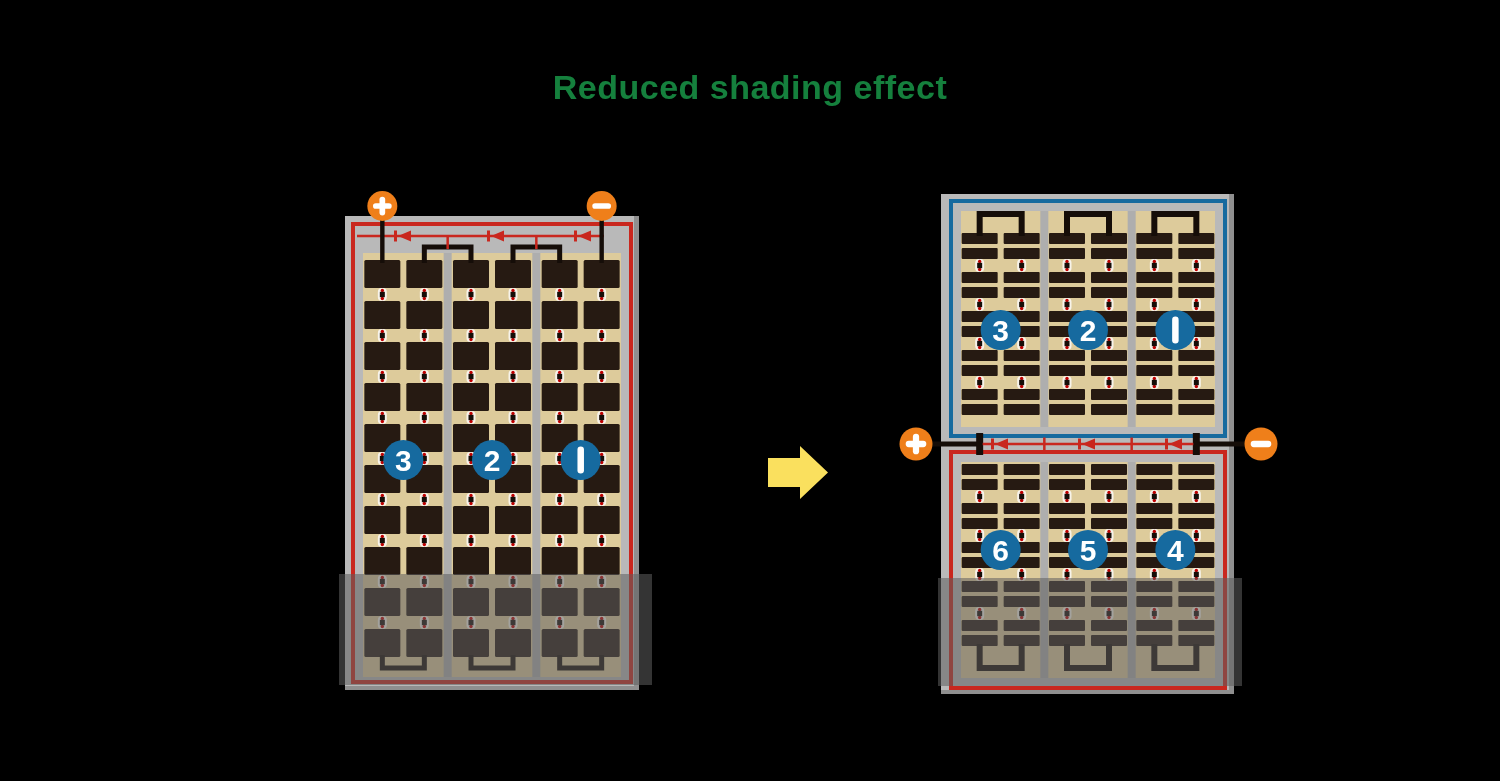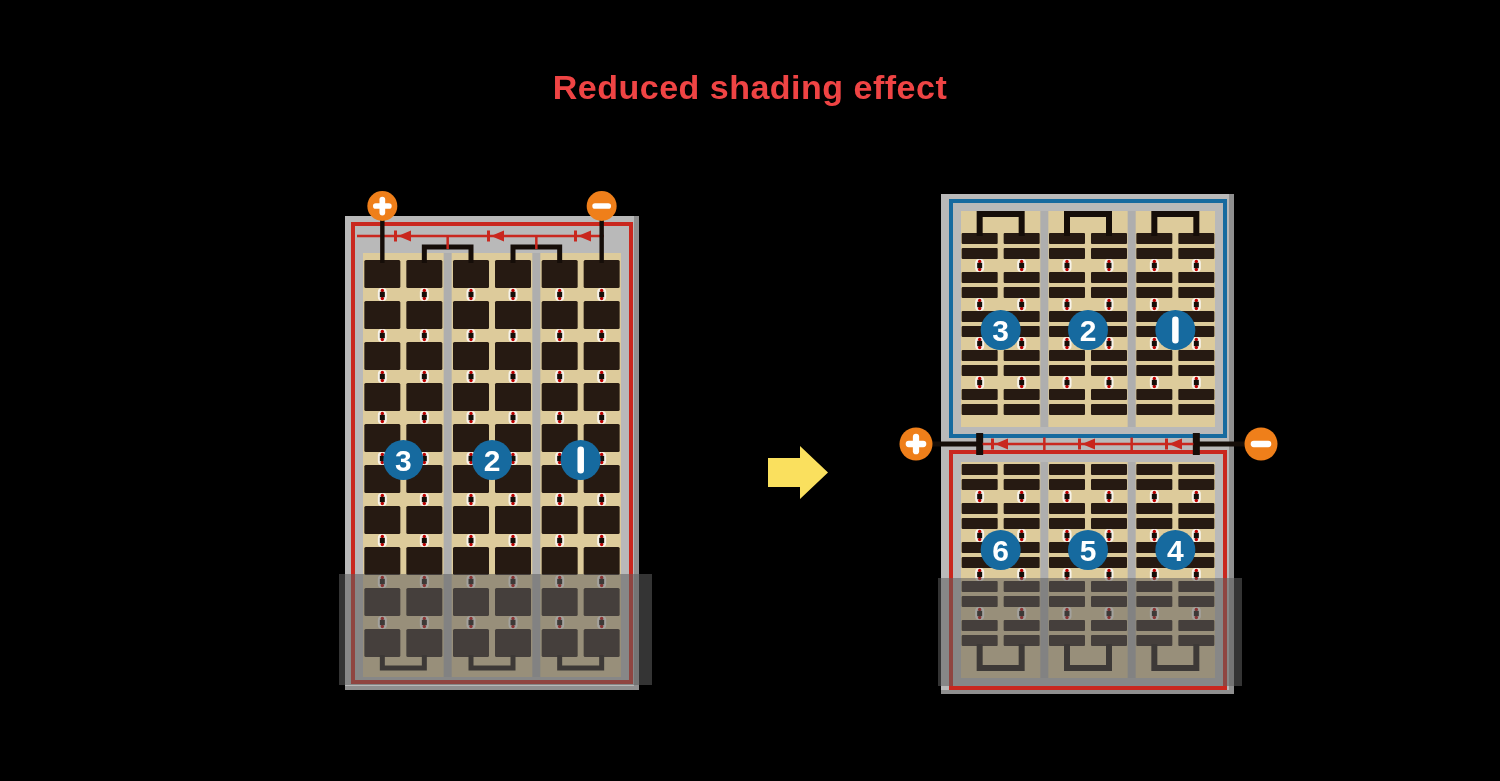--- a/index.html
+++ b/index.html
@@ -7,21 +7,21 @@
          font-family:"Liberation Sans",sans-serif;}
   .title{position:absolute;left:0;top:70px;width:1500px;text-align:center;
          font-size:34px;font-weight:bold;letter-spacing:0.5px;line-height:1.05;}
   svg{position:absolute;left:0;top:0;}
   svg text{font-family:"Liberation Sans",sans-serif;font-weight:bold;}
 </style>
 </head>
 <body>
 
 <div class="stage">
-  <div class="title" style="color: #ef4444;">Reduced shading effect</div>
+  <div class="title" style="color: #15803d;">Reduced shading effect</div>
   <svg id="scene" width="1500" height="781" viewBox="0 0 1500 781">
       <g>
         <rect x="345" y="216" width="294" height="474" fill="#b9b9b9"></rect>
         <rect x="634" y="216" width="5" height="474" fill="#8f8f8f"></rect>
         <rect x="345" y="686" width="294" height="4" fill="#8f8f8f"></rect>
         <rect x="363" y="253" width="258" height="424" fill="#ddcb9b"></rect>
         <rect x="443.6666666666667" y="253" width="8" height="424" fill="#aeaeae"></rect>
         <rect x="532.3333333333334" y="253" width="8" height="424" fill="#aeaeae"></rect>
         <g>
           <rect x="364.3333333333333" y="260" width="36" height="28" rx="1.5" fill="#261a12"></rect>

